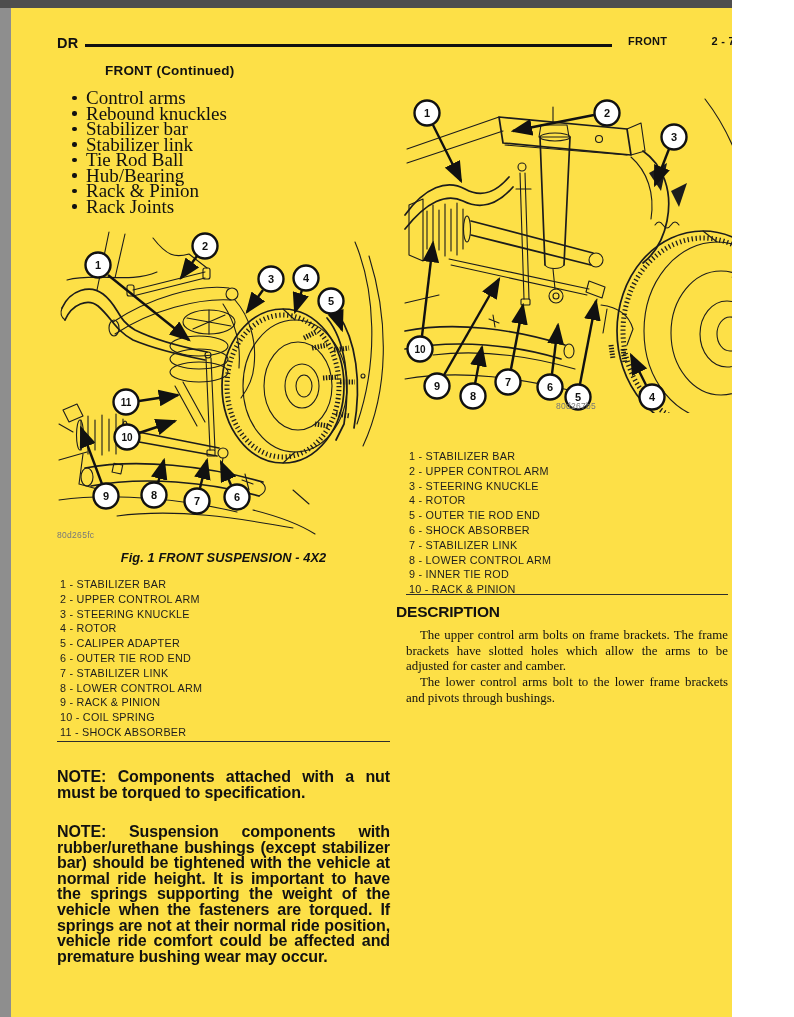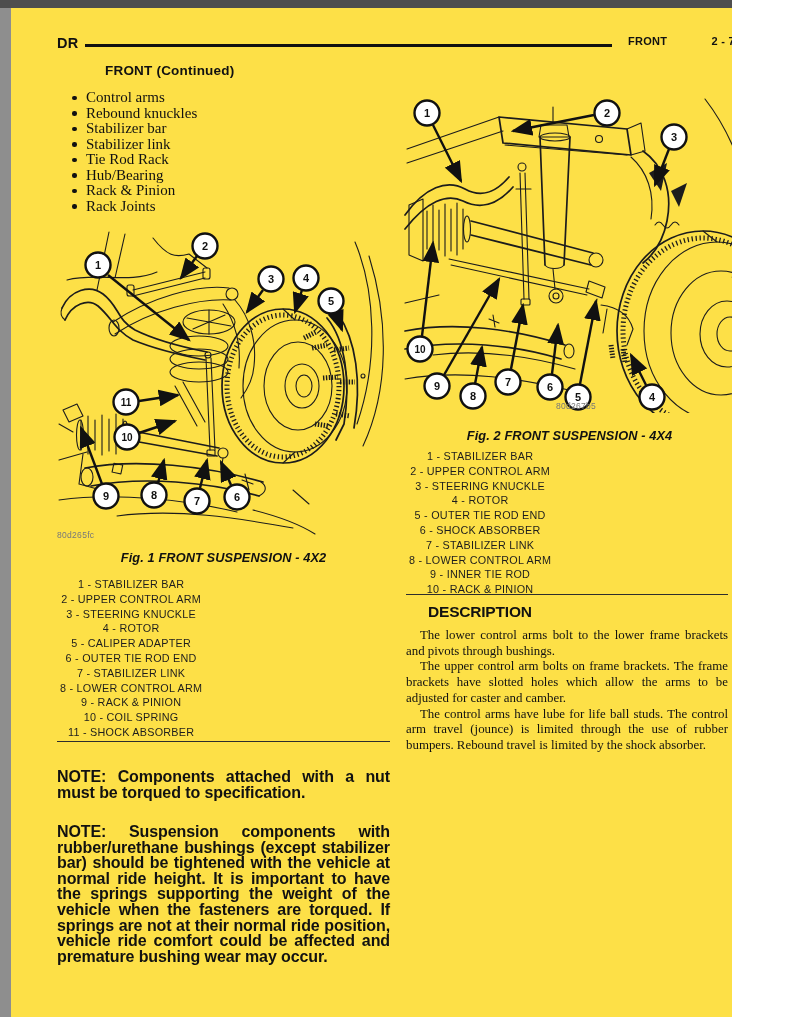--- a/index.html
+++ b/index.html
@@ -8,52 +8,52 @@
   .topbar { position:absolute; left:0; top:0; width:794px; height:8px; background:#4e4e4e; }
   .leftbar { position:absolute; left:0; top:8px; width:11px; height:1009px; background:#8e8e8e; }
 
   .hdr-dr { position:absolute; left:57px; top:35px; font-size:14.5px; font-weight:bold; letter-spacing:.4px; }
   .hdr-rule { position:absolute; left:85px; top:44px; width:527px; height:2.5px; background:#111; }
   .hdr-right { position:absolute; left:628px; top:35px; width:107px; display:flex;
                justify-content:space-between; font-size:11px; font-weight:bold; letter-spacing:.3px; }
   .continued { position:absolute; left:57px; top:63px; font-size:13.5px; font-weight:bold; letter-spacing:.2px;margin-left:48px; }
 
   .bullets { position:absolute; left:71px; top:90px; margin:0; padding:0; list-style:none;
-             font-family:"Liberation Serif",serif; font-size:15px; line-height:15.5px; }
+             font-family:"Liberation Serif",serif; font-size:19px; line-height:15.5px; }
   .bullets li { position:relative; padding-left:15px; }
   .bullets li::before { content:""; position:absolute; left:1px; top:5.5px; width:4.5px; height:4.5px;
                         border-radius:50%; background:#111; }
 
   .figsvg { position:absolute; }
   #fig1-svg { left:57px; top:228px; }
   #fig2-svg { left:403px; top:93px; }
 
   .fig-code { position:absolute; font-size:8.5px; color:#787878; letter-spacing:.3px; }
   #fig1-code { left:57px; top:530px; width:333px; }
   #fig2-code { left:406px; top:401px; width:340px; text-align:center; }
 
   .caption { position:absolute; font-weight:bold; font-style:italic; font-size:12.8px; text-align:center; letter-spacing:.1px; }
   #fig1-caption { left:57px; top:550px; width:333px; }
   #fig2-caption { left:406px; top:428px; width:327px; }
 
   .legend { position:absolute; margin:0; padding:0; list-style:none;
-            font-size:10.8px; line-height:14.8px; letter-spacing:.25px; color:#1d1d1d;text-align:center; }
+            font-size:10.8px; line-height:14.8px; letter-spacing:.25px; color:#1d1d1d; }
   #fig1-legend { left:60px; top:577px; }
   #fig2-legend { left:409px; top:449px; }
 
   .rule { position:absolute; height:1.2px; background:#2d2d2d; }
   #fig1-rule { left:57px; top:741px; width:333px; }
   #fig2-rule { left:406px; top:594px; width:322px; }
 
   .note { position:absolute; left:57px; width:333px; font-weight:bold; font-size:16px;
           line-height:15.6px; text-align:justify; letter-spacing:-.1px; }
   #note1 { top:753px; }
   #note2 { top:808px; }
 
-  .desc-heading { position:absolute; left:428px; top:603px; font-size:15.5px; font-weight:bold; letter-spacing:-.2px; }
+  .desc-heading { position:absolute; left:396px; top:603px; font-size:15.5px; font-weight:bold; letter-spacing:-.2px; }
   .desc-text { position:absolute; left:406px; top:628px; width:322px;
                font-family:"Liberation Serif",serif; font-size:12.9px; line-height:15.7px; text-align:justify; }
   .desc-text p { margin:0; text-indent:14px; }
 
   
   .ln  { fill:none; stroke:#1c1c1c; stroke-width:1.1; stroke-linecap:round; stroke-linejoin:round; }
   .ln2 { fill:none; stroke:#1c1c1c; stroke-width:1.7; stroke-linecap:round; stroke-linejoin:round; }
   .hatch { fill:none; stroke:#1c1c1c; stroke-width:5; stroke-dasharray:1.3 2.7; }
   .stud  { fill:none; stroke:#1c1c1c; stroke-width:5; stroke-dasharray:1.4 1.5; stroke-linecap:butt; }
   .arrow { fill:none; stroke:#111; stroke-width:2.4; }
@@ -74,21 +74,21 @@
     <span>FRONT</span>
     <span>2 - 7</span>
   </div>
   <div class="continued">FRONT (Continued)</div>
 
   <ul class="bullets">
     <li>Control arms</li>
     <li>Rebound knuckles</li>
     <li>Stabilizer bar</li>
     <li>Stabilizer link</li>
-    <li>Tie Rod Rack</li>
+    <li>Tie Rod Ball</li>
     <li>Hub/Bearing</li>
     <li>Rack &amp; Pinion</li>
     <li>Rack Joints</li>
   </ul>
 
   <svg id="fig1-svg" class="figsvg" width="336" height="318" viewBox="0 0 336 318">
     <defs>
       <marker id="ah1" markerWidth="9" markerHeight="7" refX="8" refY="3.5" orient="auto">
         <path d="M0,0 L9,3.5 L0,7 Z" fill="#111"></path>
       </marker>
@@ -402,34 +402,32 @@
       <circle cx="34" cy="293" r="12.5"></circle>
         <text x="34" y="297">9</text>
       </g>
     <g class="callout">
       <circle cx="17" cy="256" r="12.5"></circle>
         <text class="c2" x="17" y="259.5">10</text>
       </g>
   </svg>
 
   <div class="fig-code" id="fig2-code">80d267b5</div>
-  <div class="caption" id="fig2-caption">Fig. 2 FRONT SUSPENSION - 4X4</div>
   <ul class="legend" id="fig2-legend">
     <li>1 - STABILIZER BAR</li>
     <li>2 - UPPER CONTROL ARM</li>
     <li>3 - STEERING KNUCKLE</li>
     <li>4 - ROTOR</li>
     <li>5 - OUTER TIE ROD END</li>
     <li>6 - SHOCK ABSORBER</li>
     <li>7 - STABILIZER LINK</li>
     <li>8 - LOWER CONTROL ARM</li>
     <li>9 - INNER TIE ROD</li>
     <li>10 - RACK &amp; PINION</li>
   </ul>
   <div class="rule" id="fig2-rule"></div>
 
   <div class="desc-heading">DESCRIPTION</div>
   <div class="desc-text">
+    <p>The upper control arm bolts on frame brackets. The frame brackets have slotted holes which allow the arms to be adjusted for caster and camber.</p>
     <p>The lower control arms bolt to the lower frame brackets and pivots through bushings.</p>
-    <p>The upper control arm bolts on frame brackets. The frame brackets have slotted holes which allow the arms to be adjusted for caster and camber.</p>
-    <p>The control arms have lube for life ball studs. The control arm travel (jounce) is limited through the use of rubber bumpers. Rebound travel is limited by the shock absorber.</p>
   </div>
 </div>
 
 </body></html>

